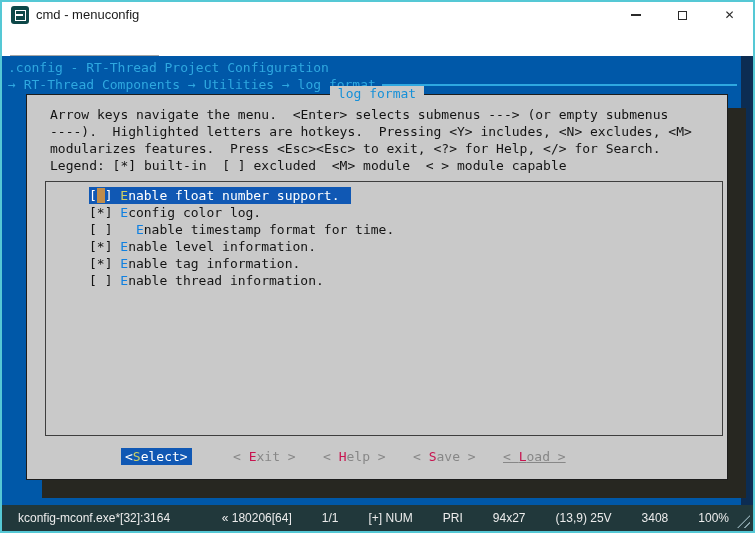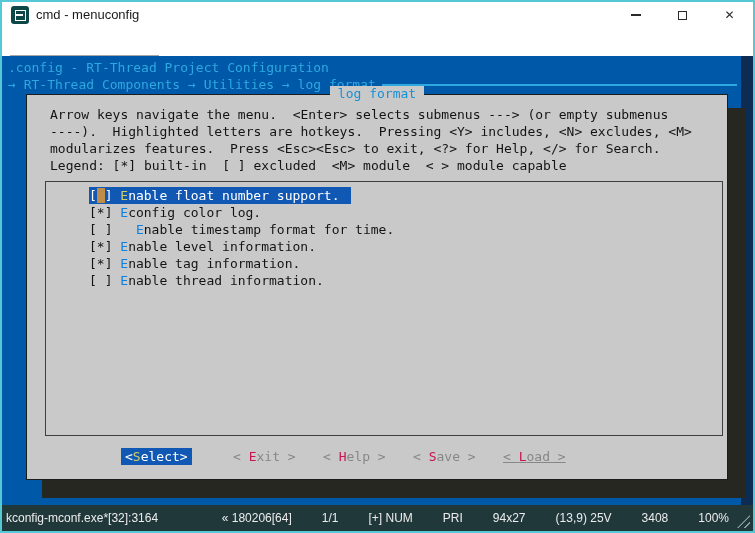--- a/index.html
+++ b/index.html
@@ -80,21 +80,21 @@
   .dlg-btn .hot { color:var(--button-hotkey,#c81450); }
   .dlg-btn.sel { background:var(--selected-bg,#1058b4); color:#fff; }
   .dlg-btn.sel .hot { color:var(--hotkey-yellow,#cdd065); }
   .dlg-btn:nth-child(1){ left:85px;margin-left:9px; } .dlg-btn:nth-child(2){ left:202px; }
   .dlg-btn:nth-child(3){ left:292px; } .dlg-btn:nth-child(4){ left:382px; }
   .dlg-btn:nth-child(5){ left:472px;text-decoration:underline; }
   
   .statusbar { position:absolute; left:0; right:0; bottom:0; height:26px;
     background:var(--statusbar-bg,#21383b); color:#ececec; font-size:12px;
     display:flex; align-items:center; }
-  .sb-left { padding-left:4px; }
+  .sb-left { padding-left:16px; }
   .sb-right { position:absolute; right:24px; top:0; height:26px; display:flex; align-items:center; gap:30px; }
   .sb-right span { white-space:pre; }
   .grip { position:absolute; right:3px; bottom:3px; width:13px; height:13px;
     background: repeating-linear-gradient(135deg, #86a1a8 0 1.5px, transparent 1.5px 4.5px);
     clip-path: polygon(100% 0, 100% 100%, 0 100%); }
 </style>
 </head>
 <body>
 
 <div class="window">

